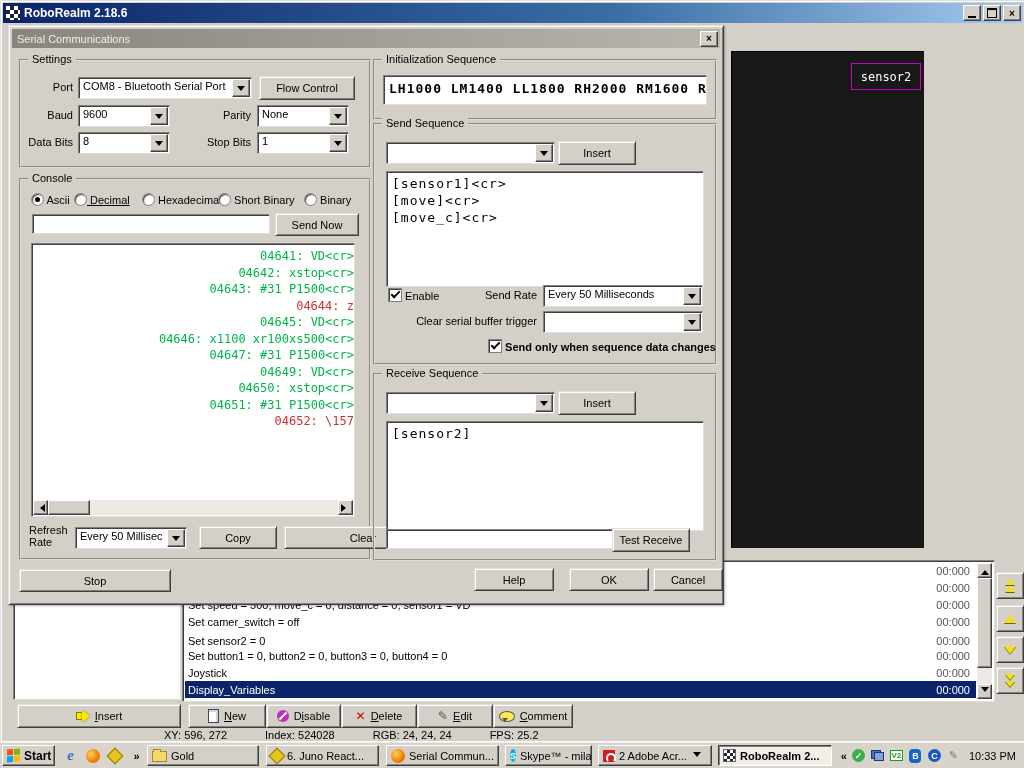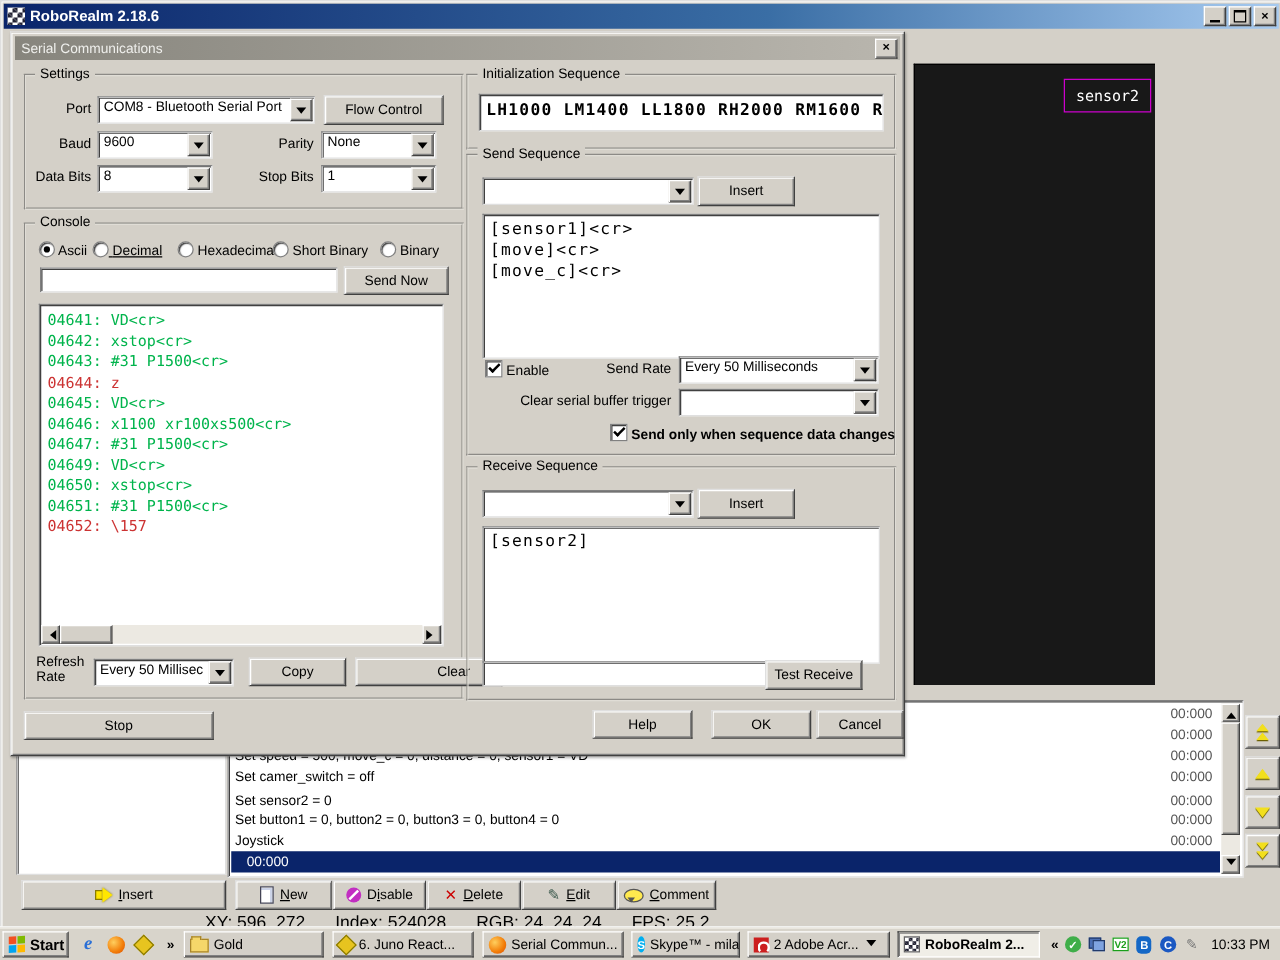--- a/index.html
+++ b/index.html
@@ -97,35 +97,35 @@
           box-shadow:inset 1px 1px 0 #fff, inset -1px -1px 0 #808080, 1px 1px 2px rgba(0,0,0,.3);}
   .dlg-title{position:absolute;left:3px;top:3px;right:3px;height:19px;
              background:linear-gradient(90deg,#87857d,#b9b6ae);display:flex;align-items:center;
              padding-left:5px;box-sizing:border-box;}
   .dlg-title-text{color:#efefec;font-weight:normal;font-size:11px;flex:1;}
   .dlg-close{width:16px;height:14px;margin-right:2px;background:#d4d0c8;border:1px solid;
              border-color:#fff #404040 #404040 #fff;box-shadow:inset -1px -1px 0 #808080;
              display:flex;align-items:center;justify-content:center;font-size:10px;font-weight:bold;}
   
   .logbox{position:absolute;background:#fff;border:1px solid;border-color:#808080 #dfdfdf #dfdfdf #808080;
-          box-shadow:inset 1px 1px 0 #404040;overflow:hidden;}
+          box-shadow:inset 1px 1px 0 #404040;overflow:hidden;text-align:right;}
   .logline{font-family:"DejaVu Sans Mono",monospace;font-size:12px;line-height:16.5px;white-space:pre;}
   .lg{color:#00b44c;}
   .lr{color:#cc3333;}
   .hscroll{position:absolute;left:1px;right:1px;bottom:1px;height:15px;background:#ece9e2;}
   .hthumb{position:absolute;left:15px;top:0;width:42px;height:15px;background:#d4d0c8;border:1px solid;
           border-color:#fff #404040 #404040 #fff;box-shadow:inset -1px -1px 0 #808080;box-sizing:border-box;}
   .seqbox{position:absolute;background:#fff;border:1px solid;border-color:#808080 #dfdfdf #dfdfdf #808080;
           box-shadow:inset 1px 1px 0 #404040;font-family:"DejaVu Sans Mono",monospace;font-size:13px;
           letter-spacing:1px;white-space:pre;padding:3px 5px;overflow:hidden;line-height:17px;}
   .txt{position:absolute;background:#fff;border:1px solid;border-color:#808080 #dfdfdf #dfdfdf #808080;
        box-shadow:inset 1px 1px 0 #404040;font-size:11px;padding:0 3px;outline:none;}
   input.txt{box-sizing:border-box;font-family:"Liberation Sans",sans-serif;}
   
-  .statusbar{position:absolute;left:163px;top:728px;display:flex;gap:24px;font-size:14px;}
+  .statusbar{position:absolute;left:163px;top:728px;display:flex;gap:38px;font-size:11px;}
   .taskbar{position:absolute;left:0;top:741px;width:1024px;height:27px;background:#d8d4cb;
            border-top:1px solid #fff;box-shadow:inset 0 1px 0 #efede6;}
   .tbtn{position:absolute;top:3px;height:21px;background:#d4d0c8;border:1px solid;
         border-color:#fff #404040 #404040 #fff;box-shadow:inset -1px -1px 0 #808080;
         display:flex;align-items:center;gap:4px;padding:0 4px;box-sizing:border-box;overflow:hidden;white-space:nowrap;}
   .tbtn.active{background:#f0eee7;border-color:#404040 #fff #fff #404040;box-shadow:inset 1px 1px 0 #808080;font-weight:bold;}
   .flag{display:grid;grid-template-columns:6px 6px;grid-template-rows:6px 6px;gap:1px;transform:skewY(-4deg);}
   .flag i{display:block;}
   .ql{position:absolute;top:5px;width:17px;height:17px;display:flex;align-items:center;justify-content:center;}
   .ff{width:14px;height:14px;border-radius:50%;background:radial-gradient(circle at 35% 35%,#ffcf5e,#f27c07 60%,#d94e0a);}
@@ -200,20 +200,21 @@
         </div>
       <div class="prow" style="top:86px;">
           <span class="ptext">Set button1 = 0, button2 = 0, button3 = 0, button4 = 0</span>
           <span class="ptime">00:000</span>
         </div>
       <div class="prow" style="top:103px;">
           <span class="ptext">Joystick</span>
           <span class="ptime">00:000</span>
         </div>
       <div class="prow sel" style="top:120px;">
+          <span class="ptext">Display_Variables</span>
           <span class="ptime">00:000</span>
         </div>
       <div class="vscroll">
         <div class="sb-btn" style="top:0;">
             <span class="tri-up-s" style="border-bottom-color:#000;margin:0;"></span>
           </div>
         <div class="vthumb"></div>
         <div class="sb-btn" style="bottom:0;top:auto;">
             <span class="tri-down" style="margin:0;"></span>
           </div>

